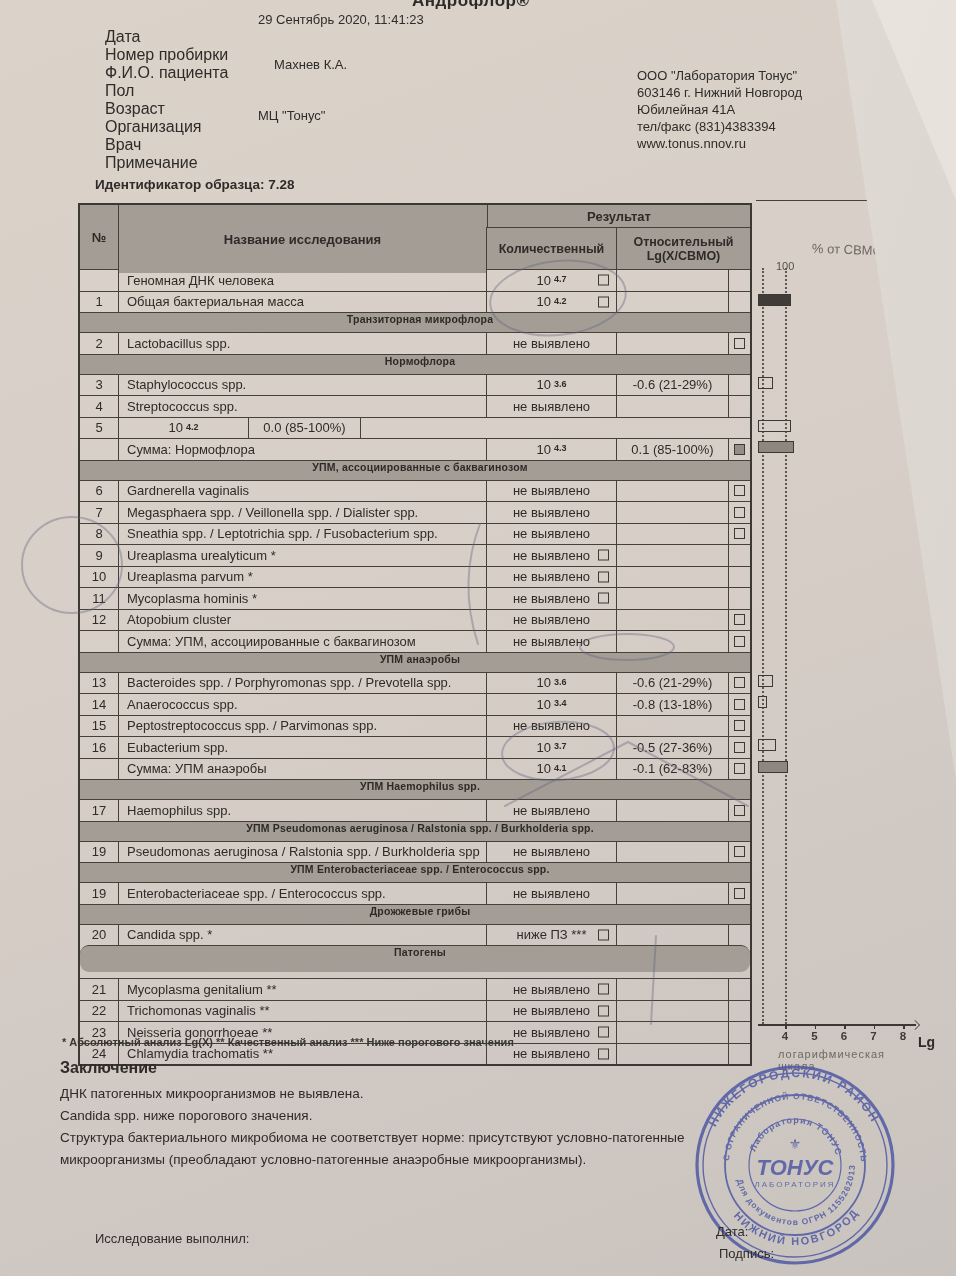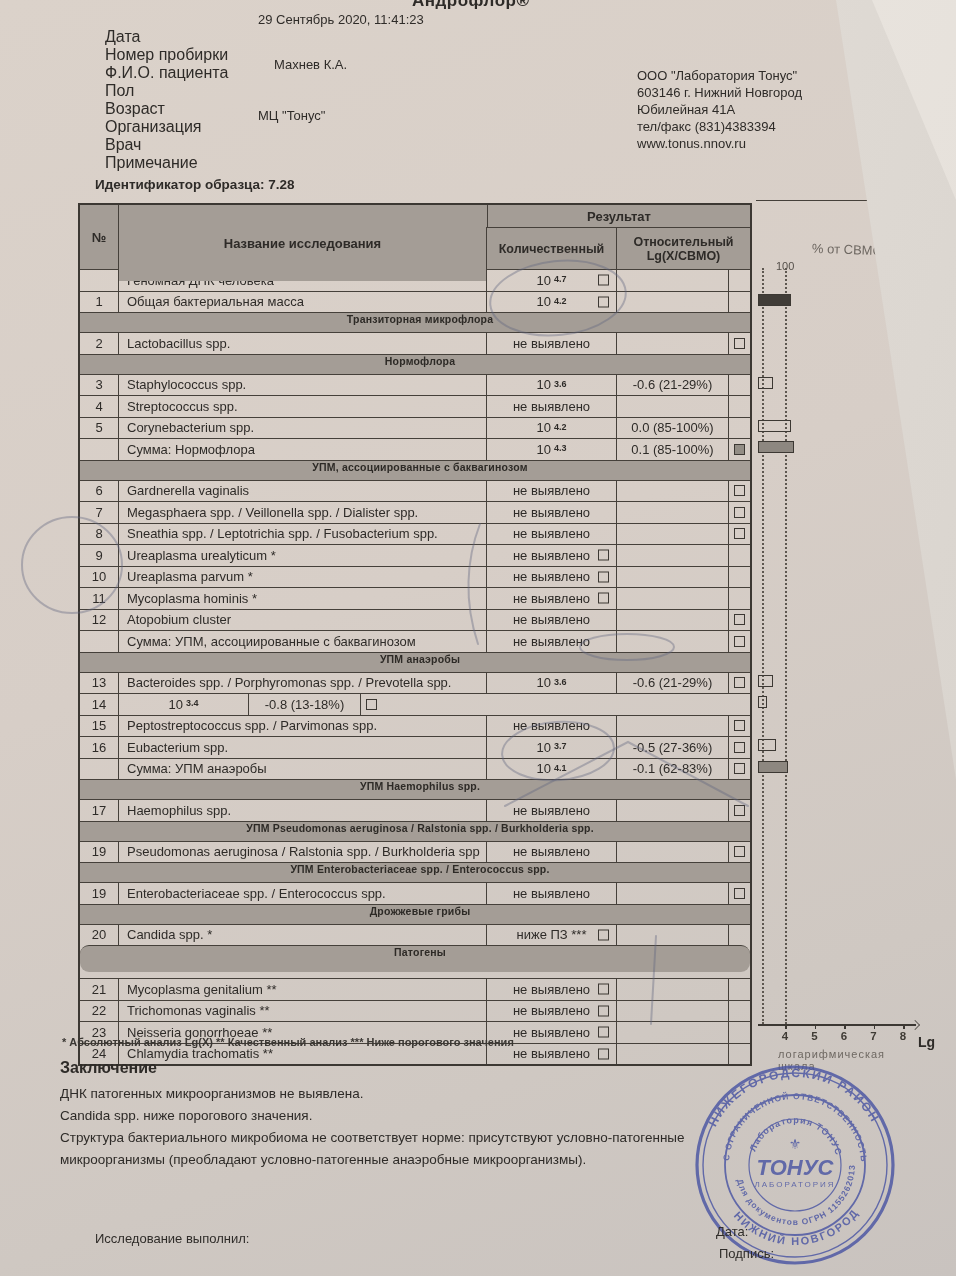--- a/index.html
+++ b/index.html
@@ -82,21 +82,21 @@
   <div class="abs" style="left:95px;top:177px;font-size:13.5px;font-weight:600;">Идентификатор образца: 7.28</div>
 
   <div id="tbl">
     <div class="trow hdr" style="height:22px;">
       <div class="cell c-no" style="border-bottom:none;"></div>
       <div class="cell c-name" style="border-bottom:none;"></div>
       <div class="cell" style="flex:0 0 263px;justify-content:center;font-size:13px;">Результат</div>
     </div>
     <div class="trow hdr" style="height:42px;border-top:none;">
       <div class="cell c-no" style="height:64px;margin-top:-22px;background:#a49d96;z-index:2;justify-content:center;">№</div>
-      <div class="cell c-name" style="height:76px;margin-top:-22px;background:#a49d96;z-index:2;justify-content:center;padding-left:0;">Название исследования</div>
+      <div class="cell c-name" style="height:68px;margin-top:-22px;background:#a49d96;z-index:2;justify-content:center;padding-left:0;">Название исследования</div>
       <div class="cell c-quant" style="border-top:1px solid #45403a;font-size:12.5px;">Количественный</div>
       <div class="cell" style="width:134px;border-top:1px solid #45403a;justify-content:center;text-align:center;font-size:12.5px;white-space:pre-line;line-height:14px;">Относительный
 Lg(X/СВМО)</div>
     </div>
 
   <div class="trow r-data">
         <div class="cell c-no"></div>
         <div class="cell c-name">Геномная ДНК человека</div>
         <div class="cell c-quant">10<sup class="e">4.7</sup><span class="cb cb-right"></span></div>
         <div class="cell c-rel"></div>
@@ -133,21 +133,20 @@
       </div>
       <div class="trow r-data">
         <div class="cell c-no">4</div>
         <div class="cell c-name">Streptococcus spp.</div>
         <div class="cell c-quant">не выявлено</div>
         <div class="cell c-rel"></div>
         <div class="cell c-strip"></div>
       </div>
       <div class="trow r-data">
         <div class="cell c-no">5</div>
-        <div class="cell c-name">Corynebacterium spp.</div>
         <div class="cell c-quant">10<sup class="e">4.2</sup></div>
         <div class="cell c-rel">0.0 (85-100%)</div>
         <div class="cell c-strip"></div>
       </div>
       <div class="trow r-data">
         <div class="cell c-no"></div>
         <div class="cell c-name">Сумма: Нормофлора</div>
         <div class="cell c-quant">10<sup class="e">4.3</sup></div>
         <div class="cell c-rel">0.1 (85-100%)</div>
         <div class="cell c-strip">
@@ -230,20 +229,21 @@
         <div class="cell c-no">13</div>
         <div class="cell c-name">Bacteroides spp. / Porphyromonas spp. / Prevotella spp.</div>
         <div class="cell c-quant">10<sup class="e">3.6</sup></div>
         <div class="cell c-rel">-0.6 (21-29%)</div>
         <div class="cell c-strip">
           <span class="cb"></span>
         </div>
       </div>
       <div class="trow r-data">
         <div class="cell c-no">14</div>
+        <div class="cell c-name">Anaerococcus spp.</div>
         <div class="cell c-quant">10<sup class="e">3.4</sup></div>
         <div class="cell c-rel">-0.8 (13-18%)</div>
         <div class="cell c-strip">
           <span class="cb"></span>
         </div>
       </div>
       <div class="trow r-data">
         <div class="cell c-no">15</div>
         <div class="cell c-name">Peptostreptococcus spp. / Parvimonas spp.</div>
         <div class="cell c-quant">не выявлено</div>

